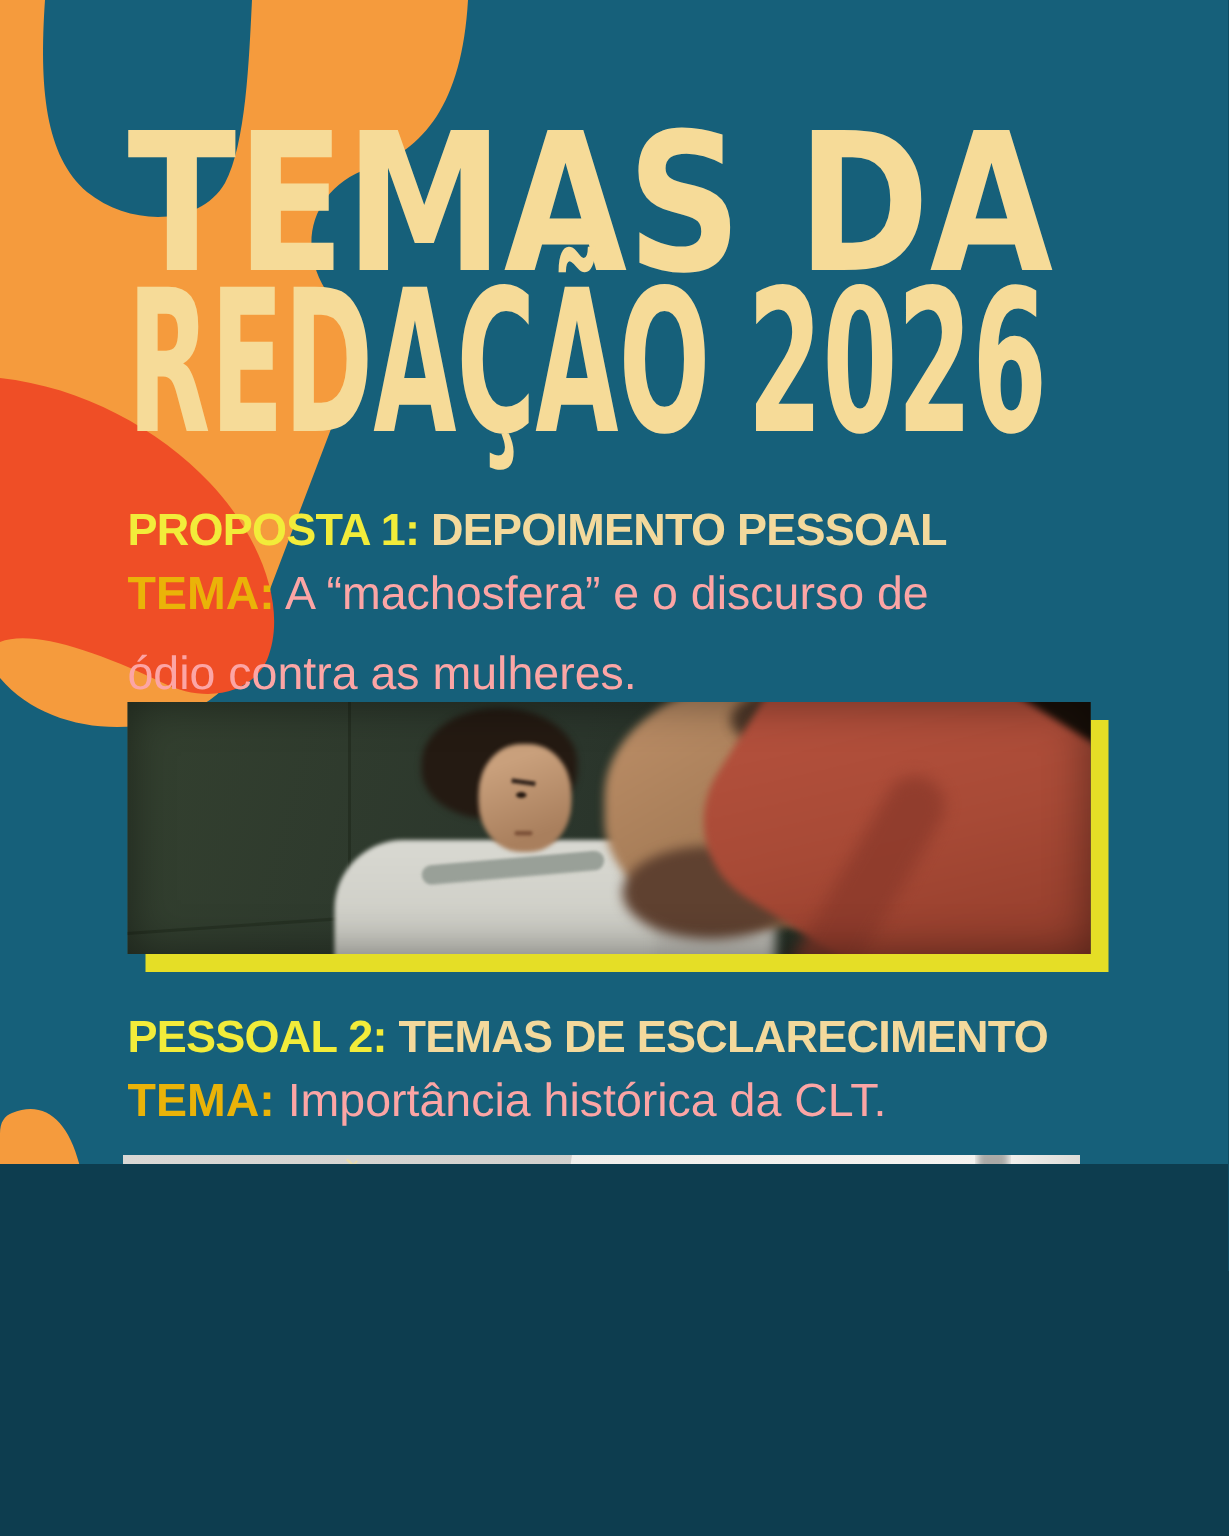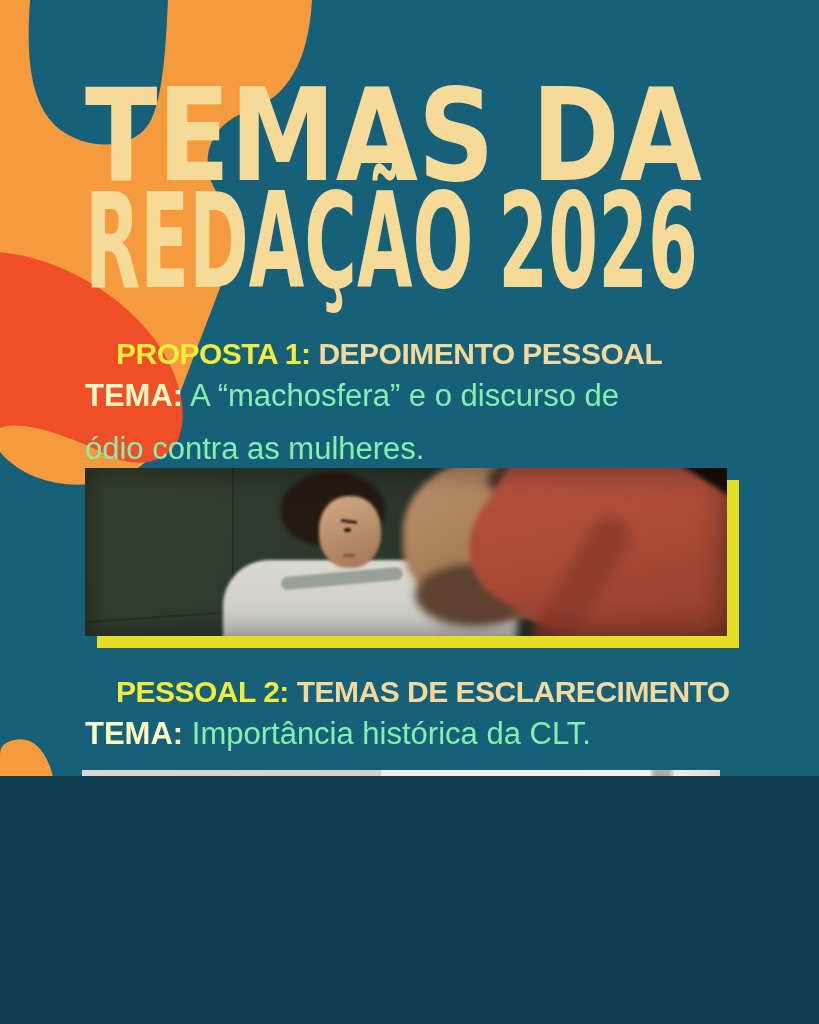--- a/index.html
+++ b/index.html
@@ -6,25 +6,25 @@
   #poster{
     position:relative;width:819px;height:776px;overflow:hidden;
     background:#16607A;font-family:"Liberation Sans",sans-serif;
   }
   .abs{position:absolute;}
   svg text{font-family:"DejaVu Sans","Liberation Sans",sans-serif;}
 
   
   .proposal{position:absolute;left:85px;color:#F4DCA1;}
   .plabel-row{font-weight:bold;font-size:30px;letter-spacing:-0.5px;white-space:nowrap;}
-  .plabel{color:#F2EC3A;margin-left:31px;}
+  .plabel{color:#F2EC3A;}
   .pcat{color:#F3D99C;}
   .tema-row{font-size:31px;line-height:37px;margin-top:6px;white-space:nowrap;}
-  .tema-label{color:#fef9c3;font-weight:bold;}
-  .tema-text{color:#86efac;}
+  .tema-label{color:#eab308;font-weight:bold;}
+  .tema-text{color:#fca5a5;}
 
   
   .shadow{position:absolute;background:rgba(247,233,30,0.92);}
 
   
   #photo1{left:85px;top:468px;width:642px;height:168px;overflow:hidden;background:#2b362c;}
   #photo1 .layer{position:absolute;}
   #photo1 .wall{inset:0;background:linear-gradient(105deg,#33402f 0%,#2b362c 45%,#232d23 75%,#1f2920 100%);}
   #photo1 .seam-v{left:147px;top:0;width:2px;height:150px;background:#1d2719;opacity:.55;}
   #photo1 .seam-d{left:-4px;top:148px;width:160px;height:2px;background:#1d2719;opacity:.5;transform:rotate(-4deg);}

